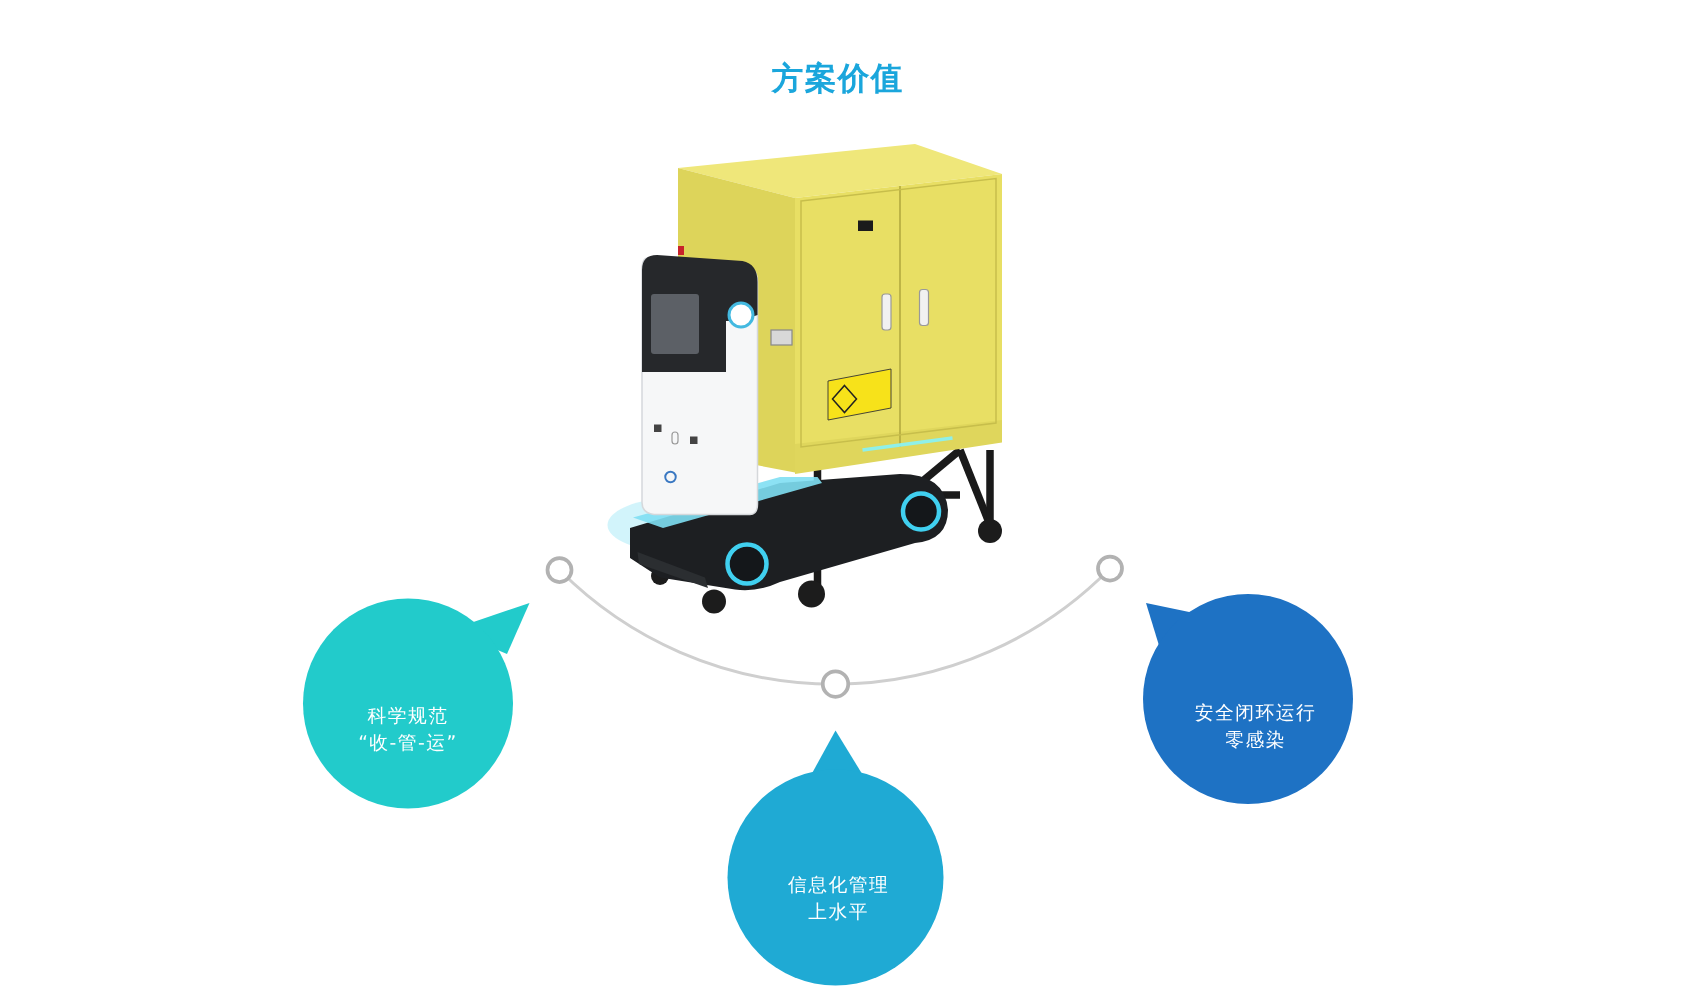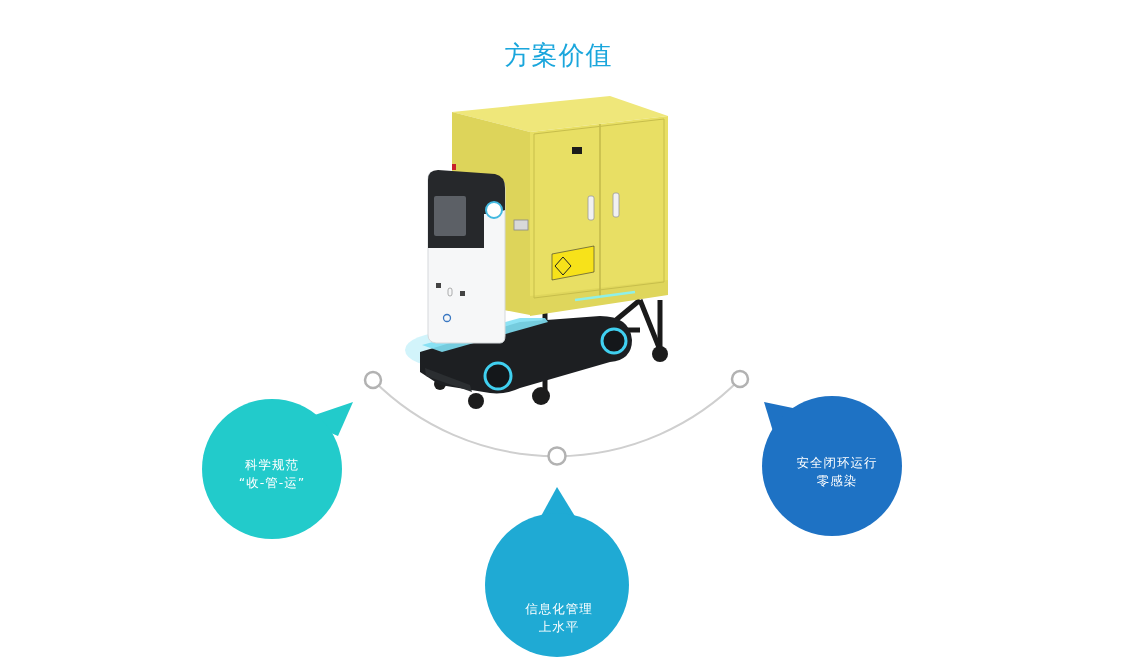--- a/index.html
+++ b/index.html
@@ -1,22 +1,22 @@
 <!DOCTYPE html>
 <html><head>
 <meta charset="utf-8">
 <style>
   html, body { margin: 0; padding: 0; background: #ffffff; }
   body { width: 1135px; height: 666px; position: relative; overflow: hidden;
          font-family: "DejaVu Sans", "Liberation Sans", sans-serif; }
   .title { position: absolute; left: 0; width: 1117px; top: 38px; text-align: center;
-           font-size: 26px; font-weight: normal; letter-spacing: 1px; }
+           font-size: 21px; font-weight: bold; letter-spacing: 1px; }
   svg.stage { position: absolute; left: 0; top: 0; }
   .bubble-text { position: absolute; color: #ffffff; font-size: 12.5px; line-height: 18px;
-                 text-align: center; letter-spacing: 1px; }
+                 text-align: center; letter-spacing: 1px; margin-top: 12px; }
 </style>
 </head>
 <body>
 
 <div class="title" style="color:#1aa6dc;">方案价值</div>
 
 <svg class="stage" width="1135" height="666" viewBox="0 0 1135 666">
 
   <g>
 
@@ -107,21 +107,21 @@
     <polygon points="764,402 812,412 775,438" fill="#1e72c4"></polygon>
     <circle cx="832" cy="466" r="70" fill="#1e72c4"></circle>
   </g>
 </svg>
 
 <div class="bubble-text" style="left:212px; top:456px; width:120px;">
   <div>科学规范</div>
   <div>“收-管-运”</div>
 </div>
 
-<div class="bubble-text" style="left:497px; top:601px; width:124px;font-family:Liberation Mono, monospace;">
+<div class="bubble-text" style="left:497px; top:569px; width:124px;">
   <div>信息化管理</div>
   <div>上水平</div>
 </div>
 
 <div class="bubble-text" style="left:772px; top:454px; width:130px;text-align:center;">
   <div>安全闭环运行</div>
   <div>零感染</div>
 </div>
 
 </body></html>

